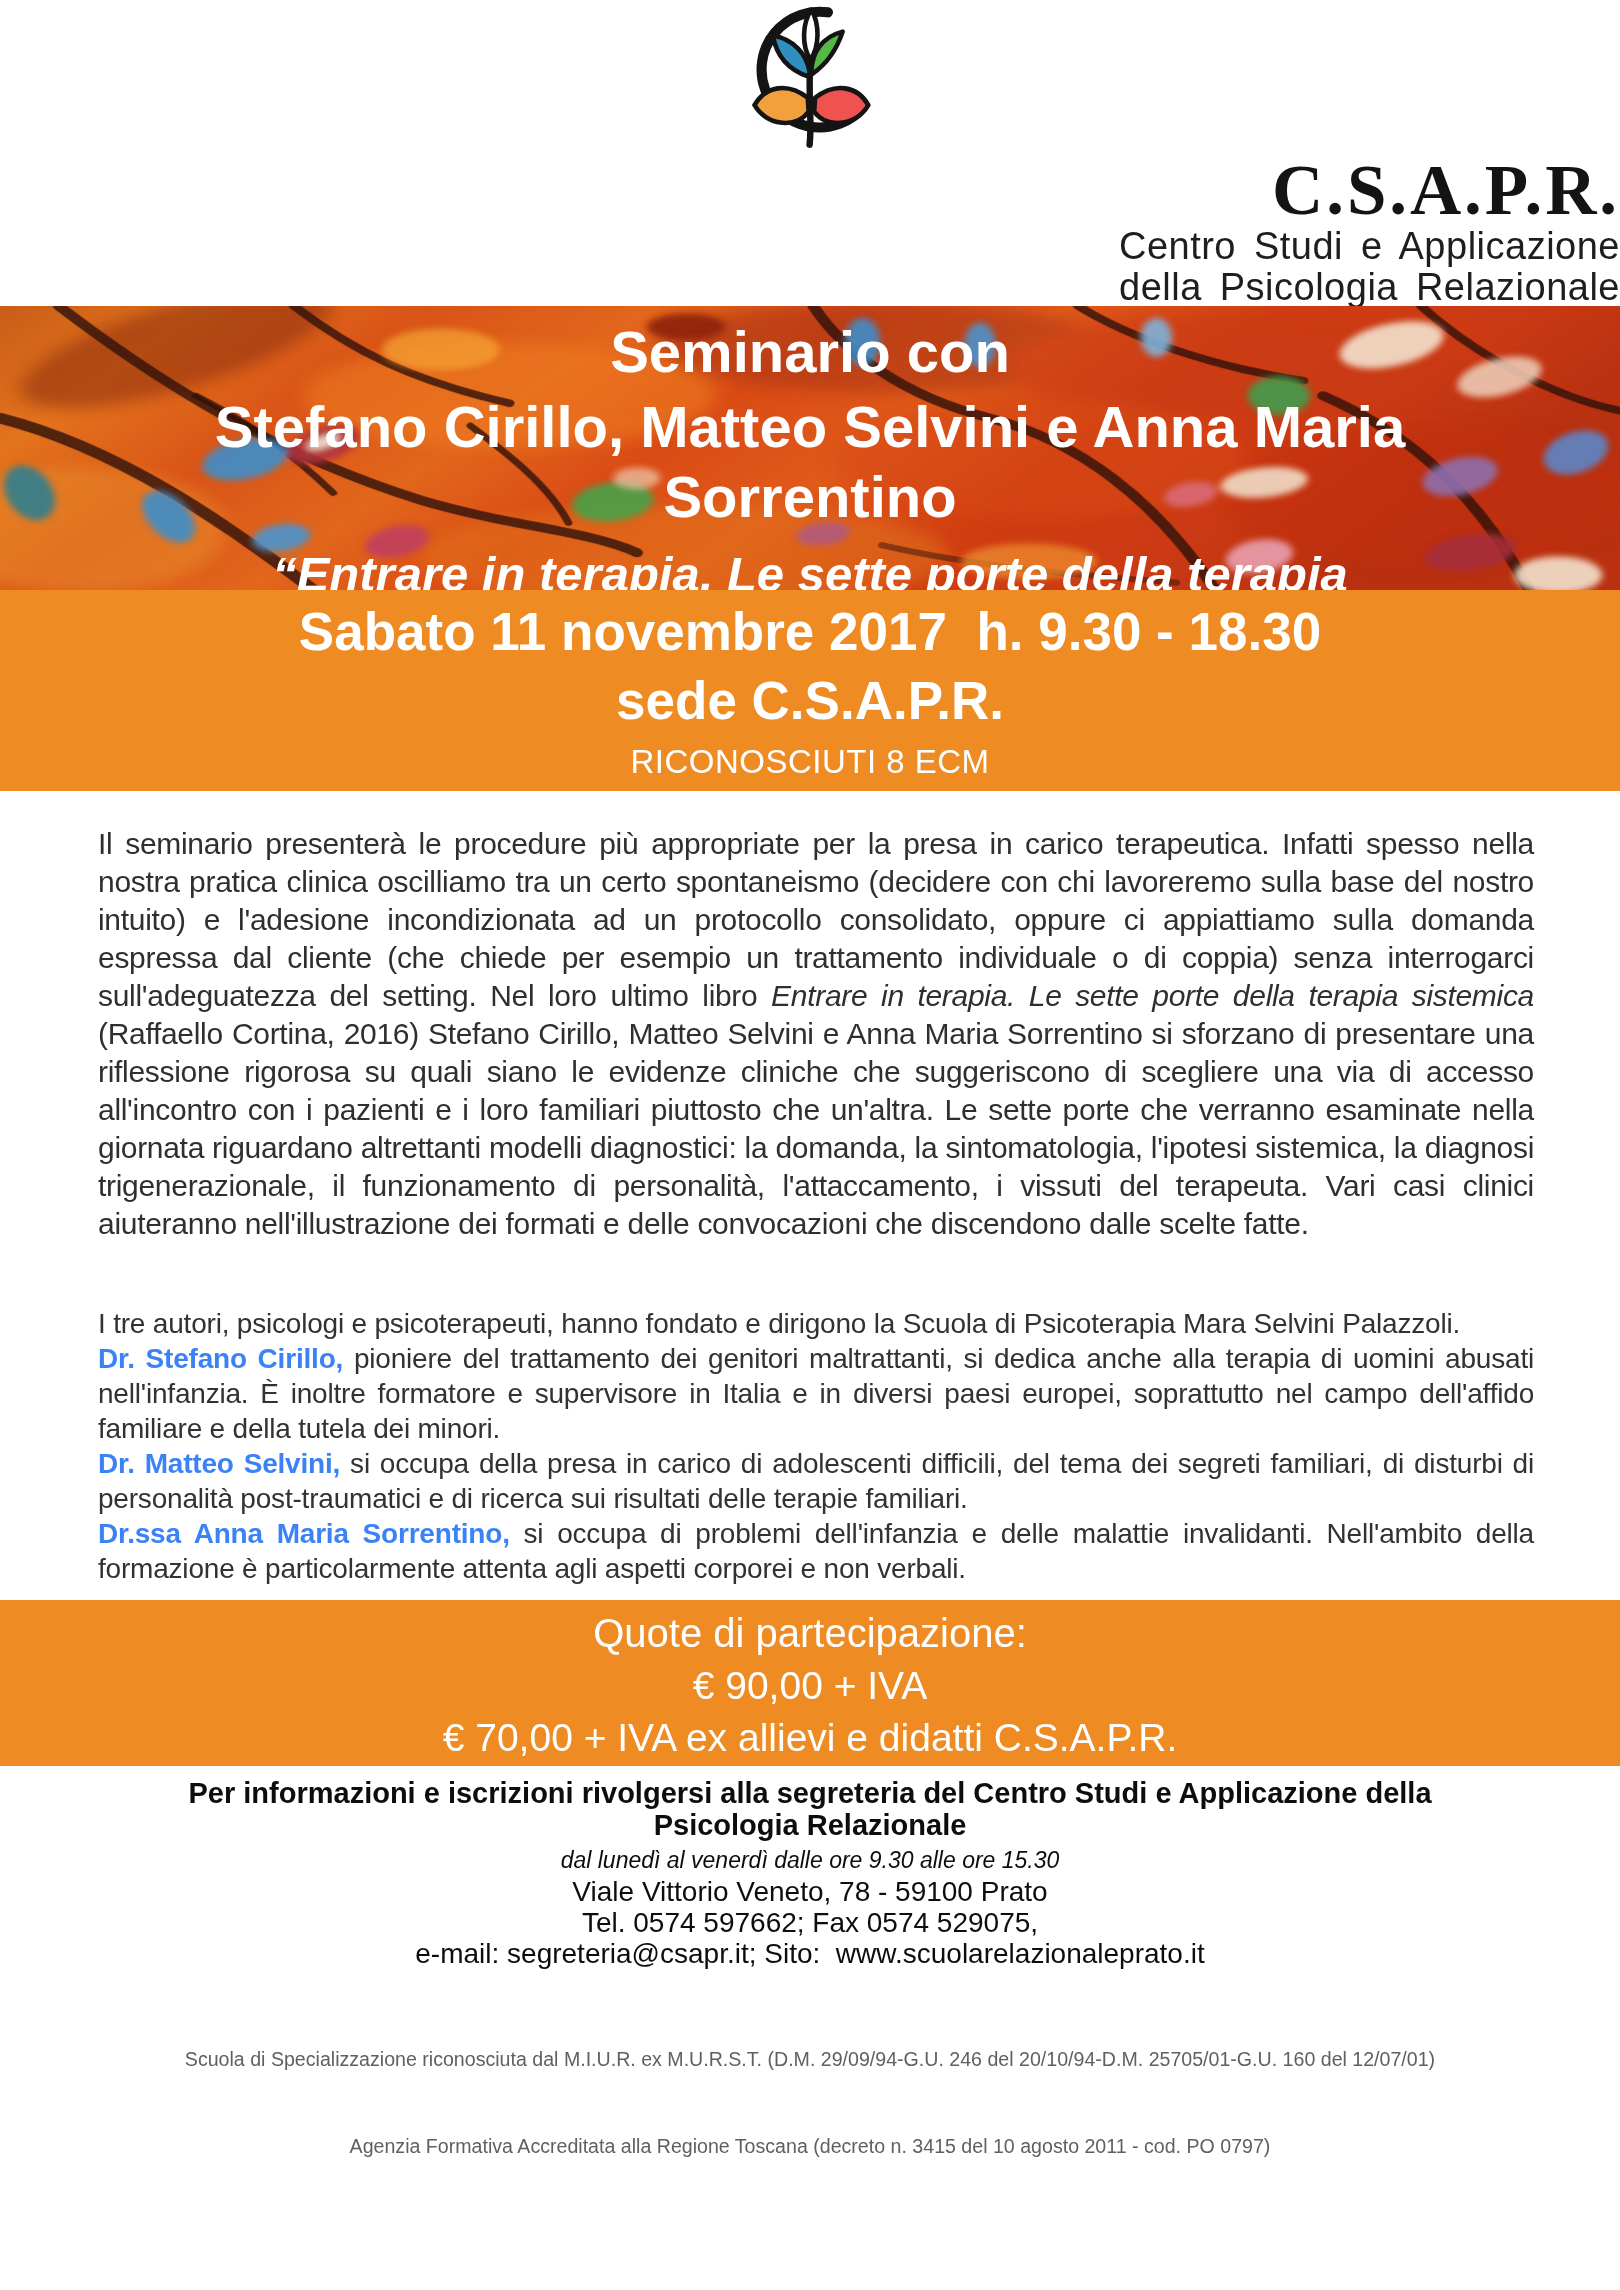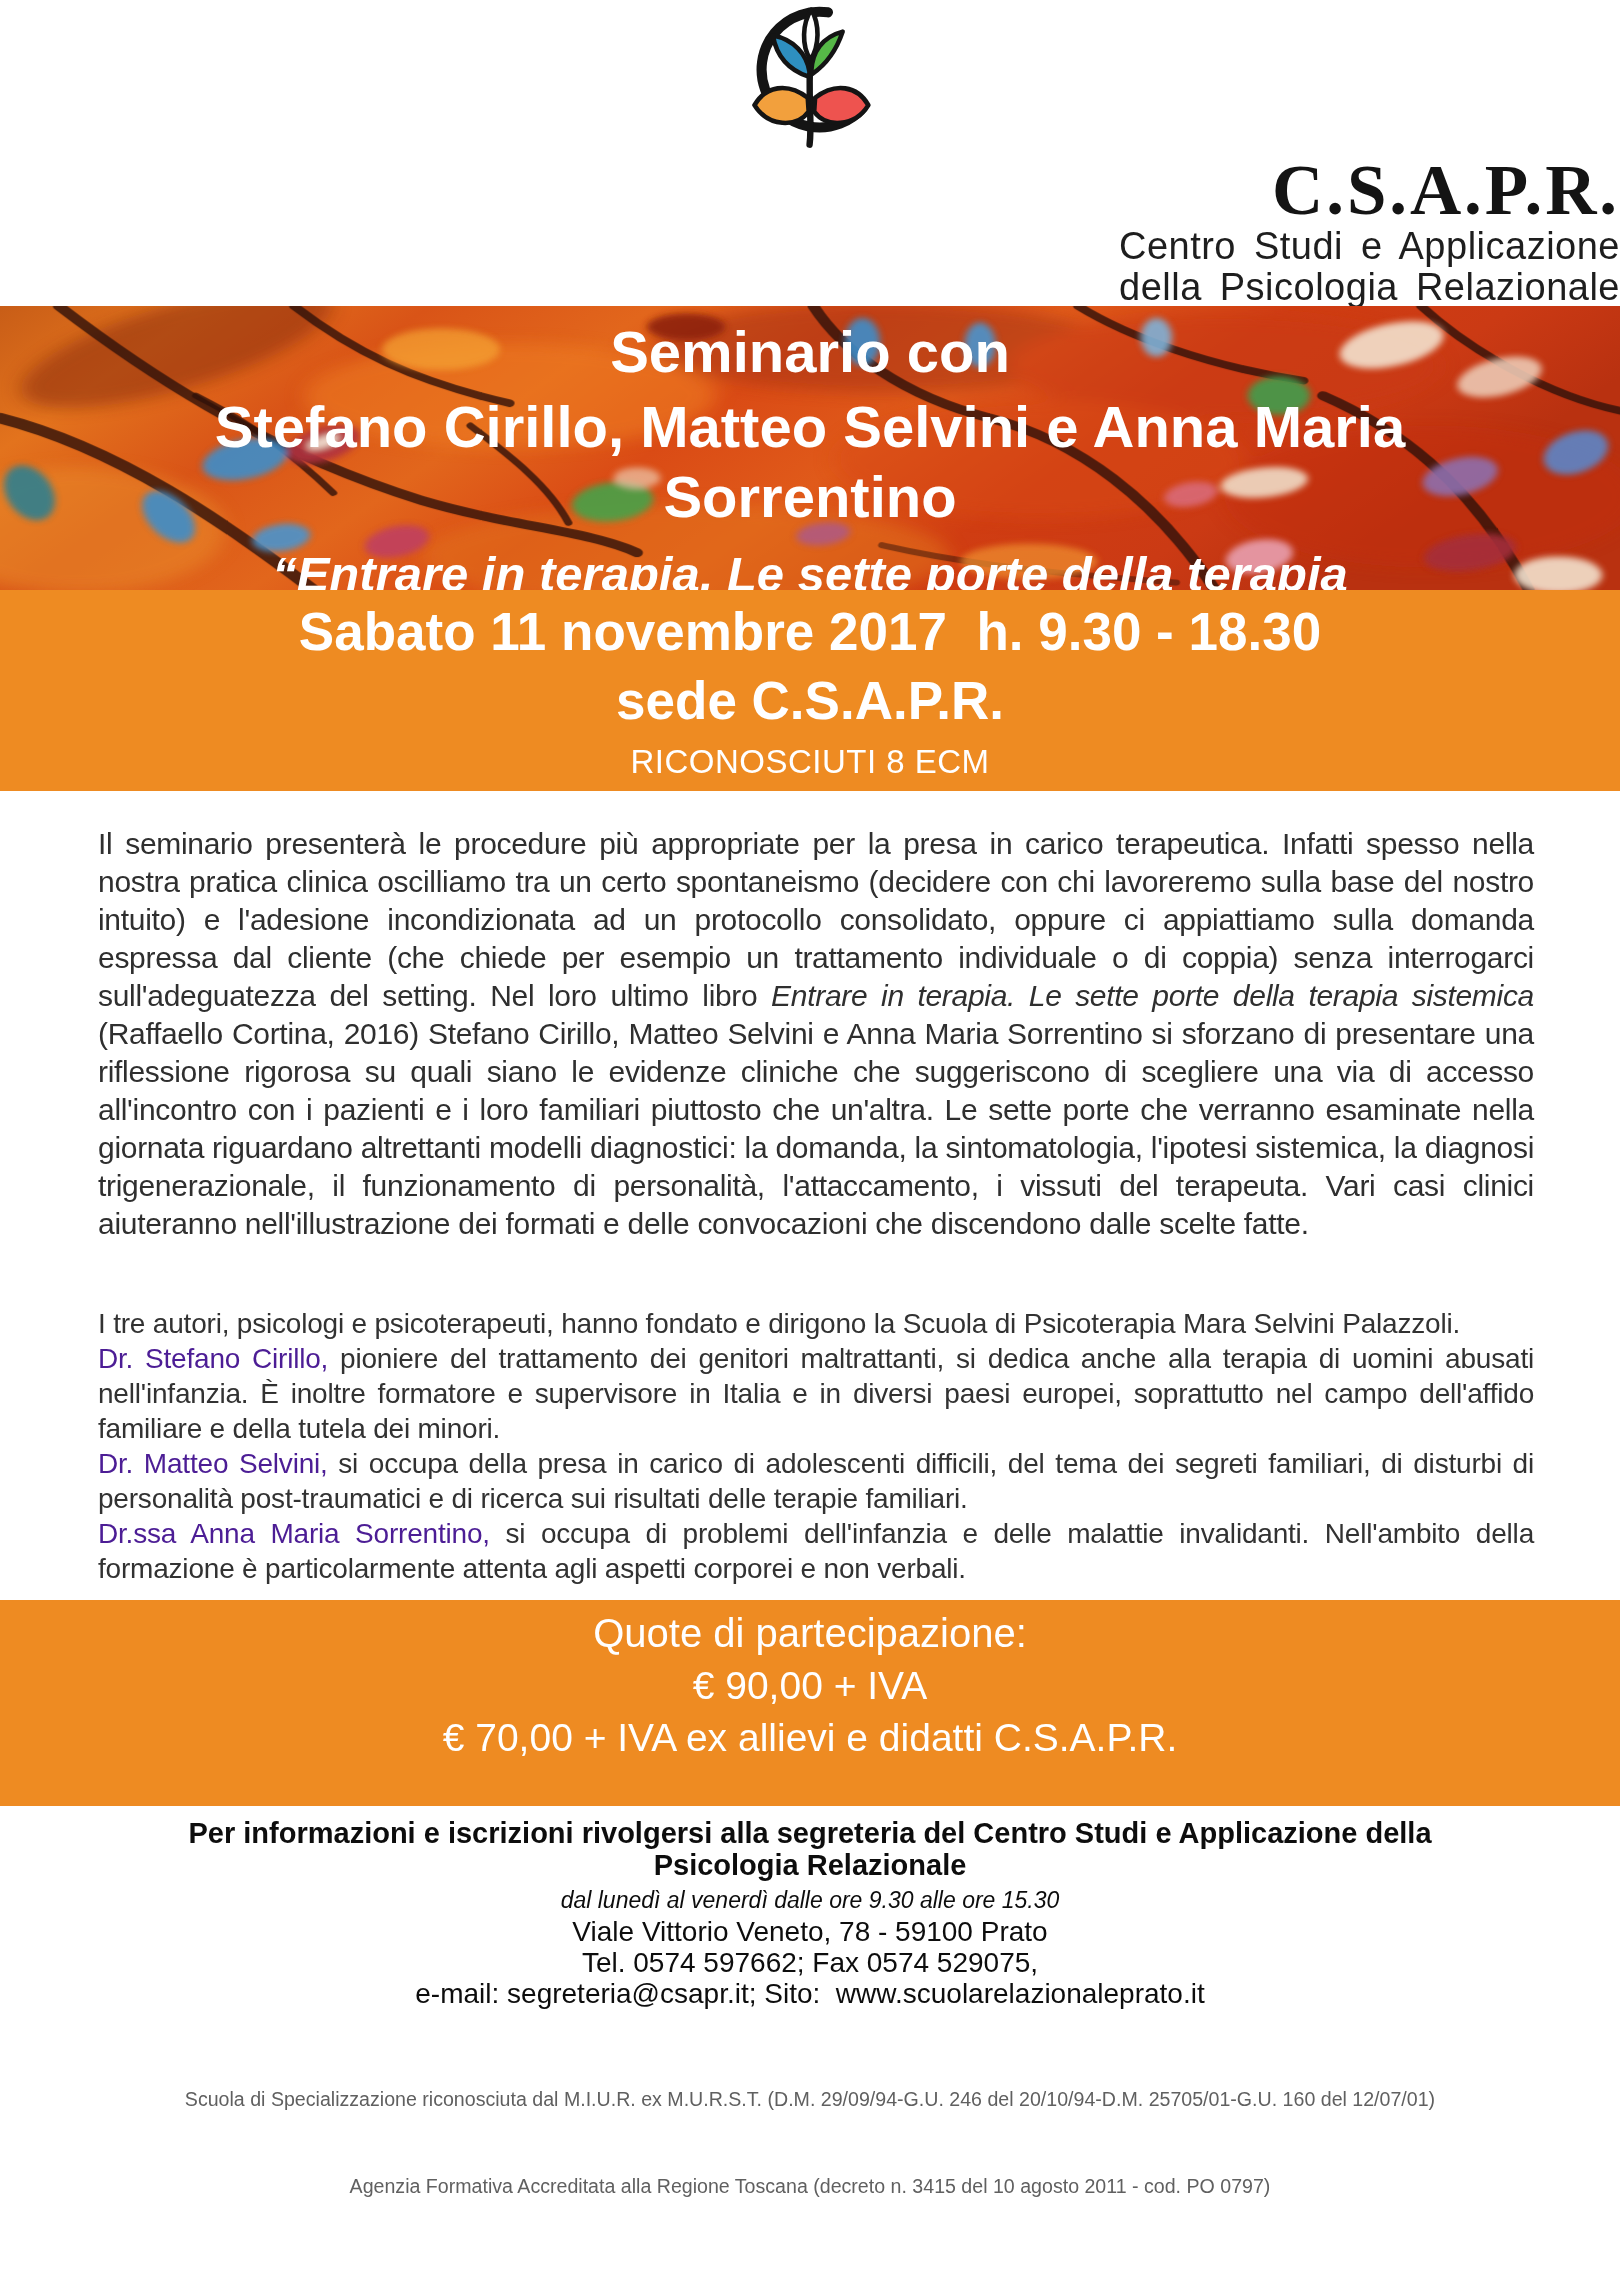--- a/index.html
+++ b/index.html
@@ -26,24 +26,24 @@
     padding-top:7.8px;box-sizing:border-box;}
   .banner-date,.banner-venue{font-size:53px;font-weight:bold;line-height:1.3;white-space:pre-wrap;}
   .banner-ecm{font-size:33px;font-weight:normal;margin-top:7.8px;letter-spacing:0.5px;}
 
   
   .content{padding:34px 86px 0 98px;color:#2f2f2f;}
   .lead-paragraph{font-size:30px;line-height:38px;text-align:justify;letter-spacing:-0.3px;}
   .lead-paragraph i{font-style:italic;}
   .bios{margin-top:63px;font-size:28px;line-height:35px;text-align:justify;letter-spacing:-0.2px;color:#323232;}
   .bios p{margin:0;}
-  .bios .bname{font-weight:normal;color:#4c1d95;}
-
-  
-  .fees{margin-top:13.7px;height:206px;background:#ee8b22;color:#fff;text-align:center;
+  .bios .bname{font-weight:bold;color:#3b82f6;}
+
+  
+  .fees{margin-top:13.7px;height:166px;background:#ee8b22;color:#fff;text-align:center;
     box-sizing:border-box;padding-top:7.8px;}
   .fees-title{font-size:40px;line-height:1.32;}
   .fees-line{font-size:39px;line-height:1.32;}
 
   
   .contact{text-align:center;color:#0d0d0d;margin-top:11.8px;}
   .contact div{white-space:pre-wrap;}
   .contact-bold{font-size:29px;font-weight:bold;line-height:32px;}
   .contact-hours{font-size:23px;font-style:italic;line-height:31px;margin-top:3.9px;}
   .contact-line{font-size:28px;line-height:31px;}

